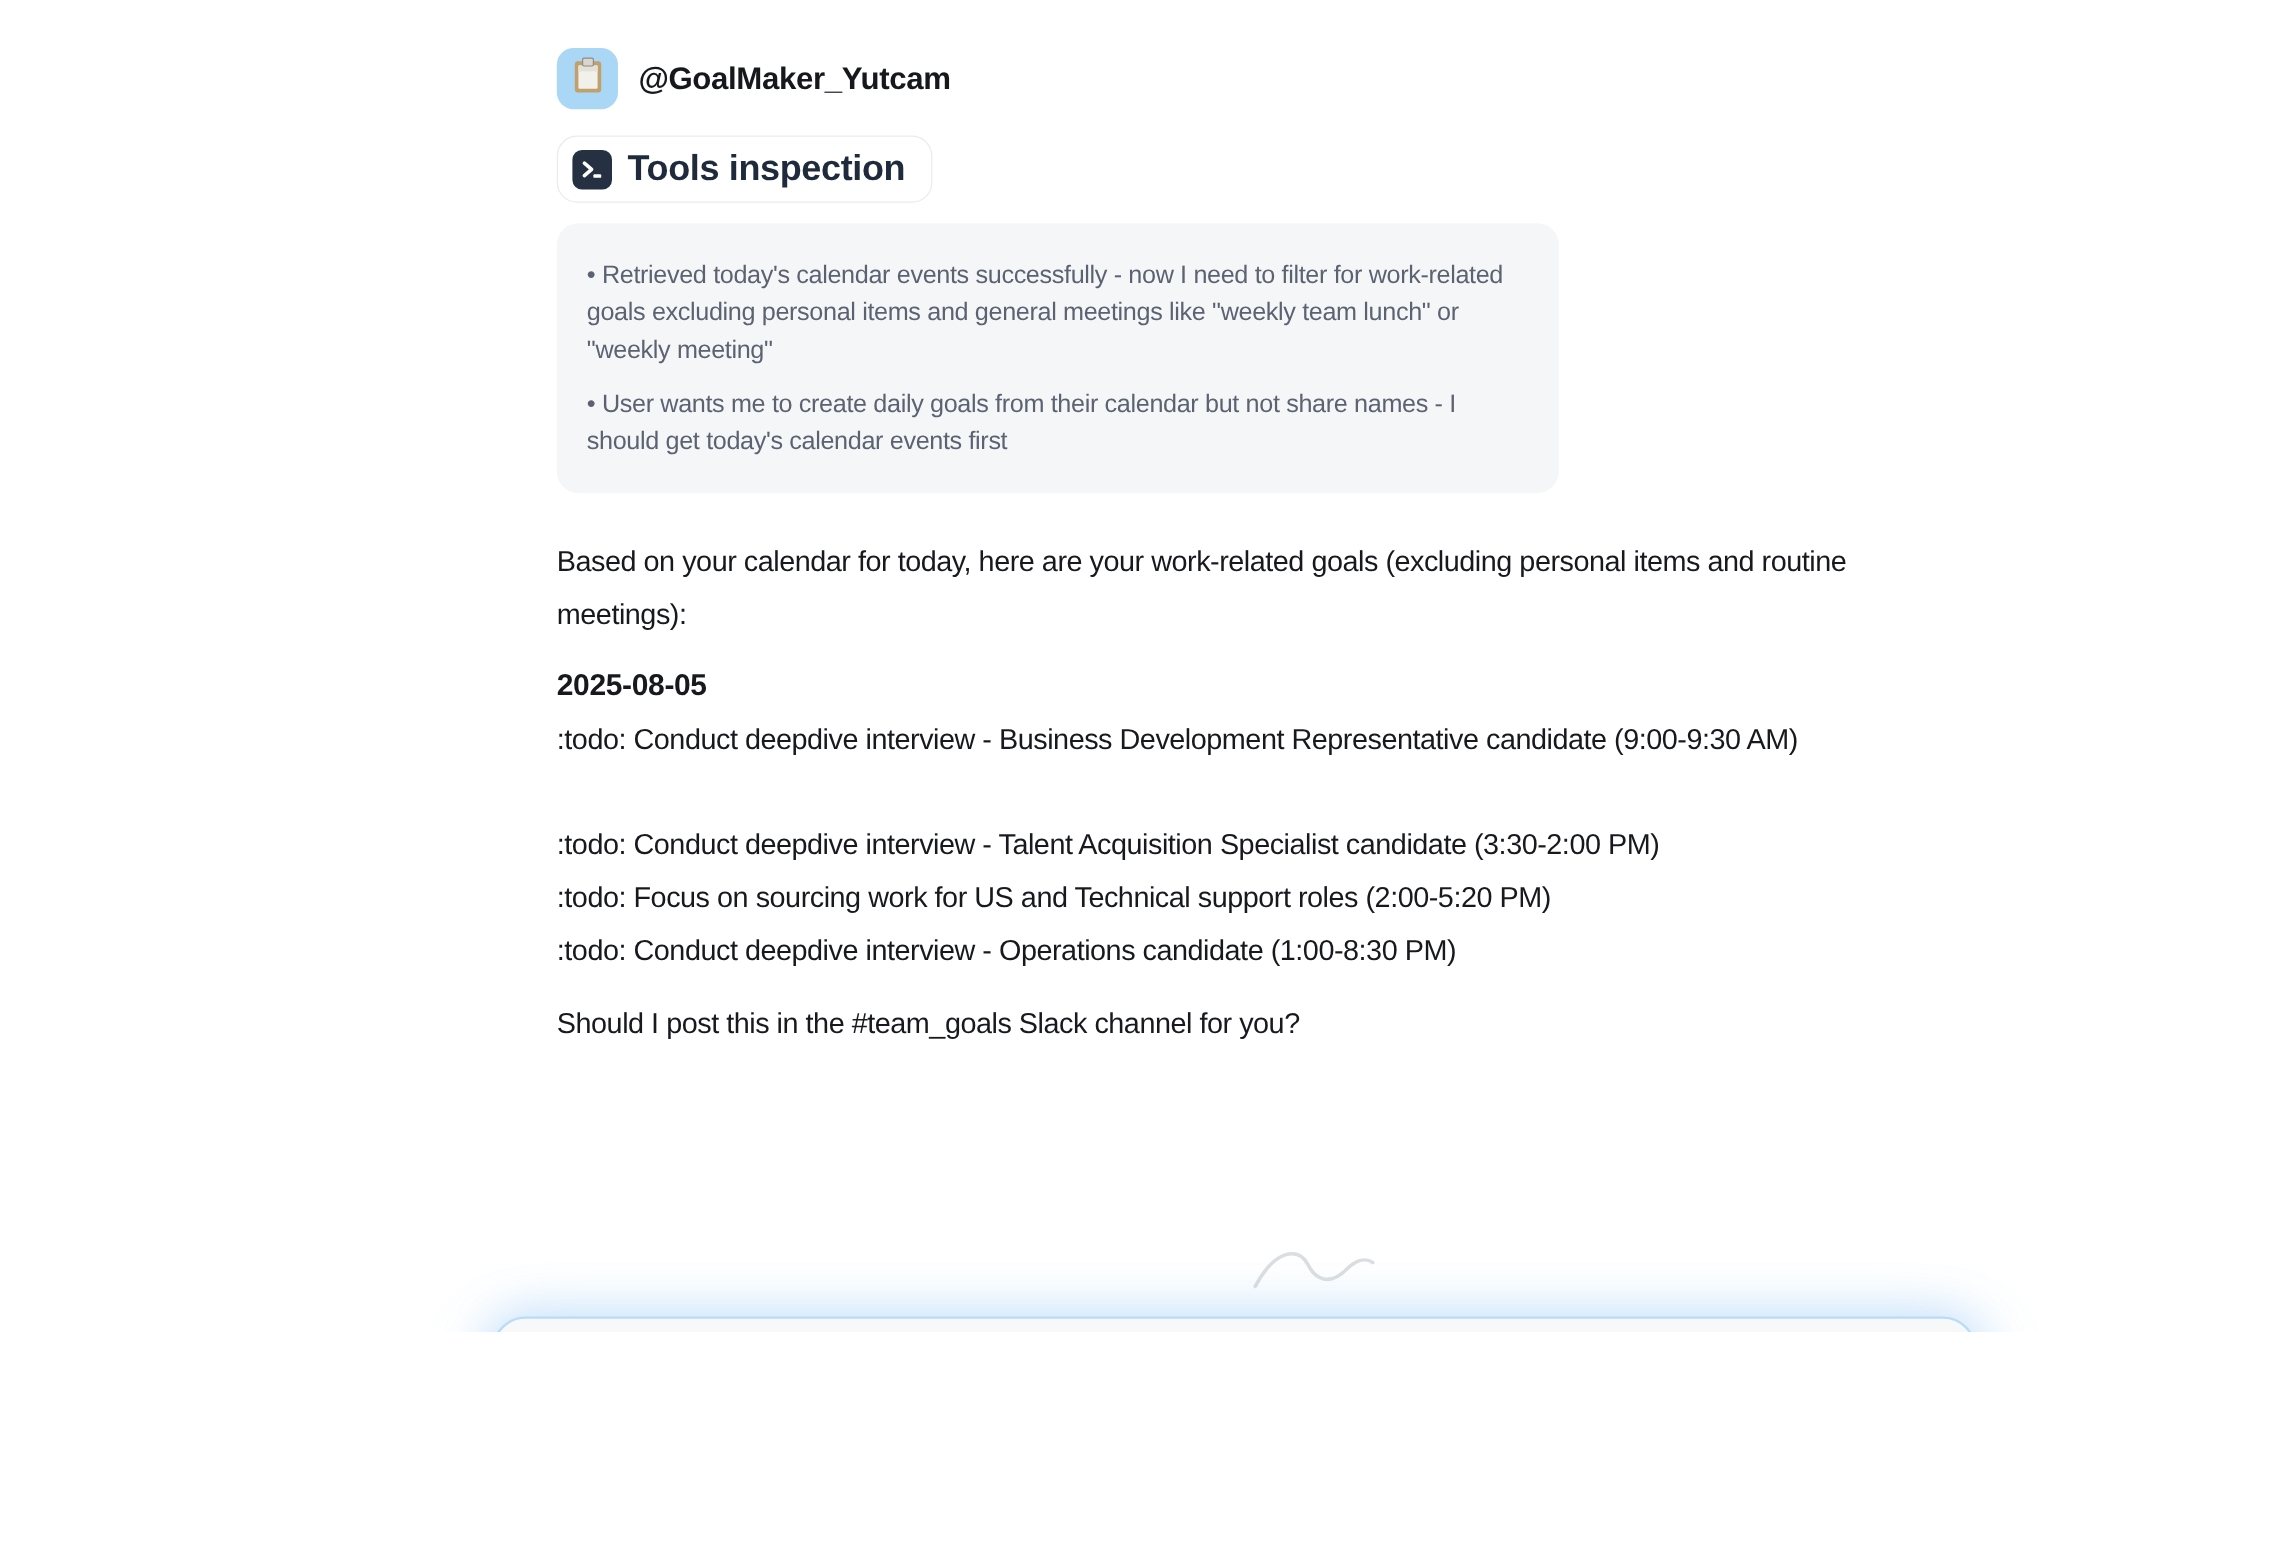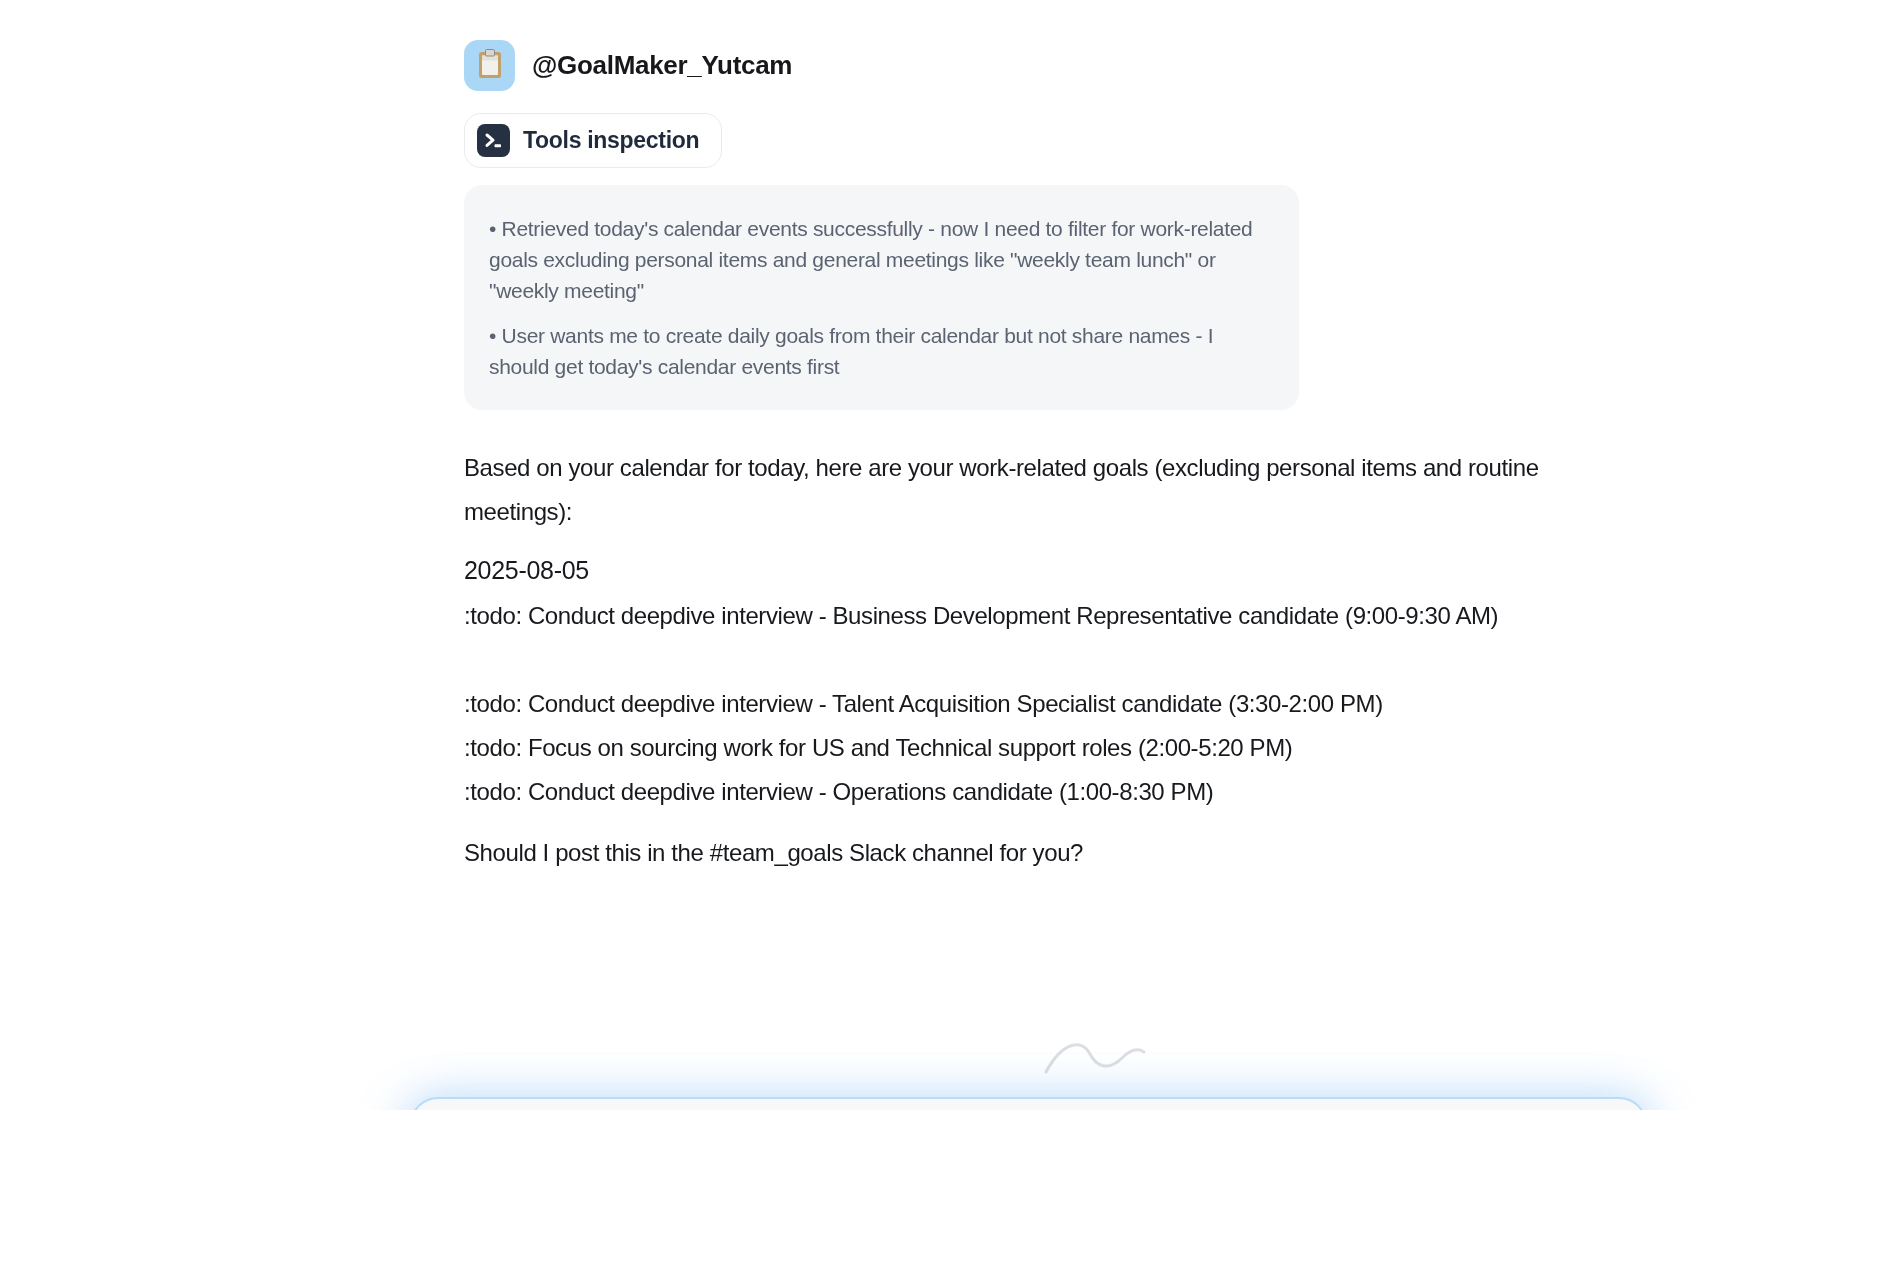--- a/index.html
+++ b/index.html
@@ -10,32 +10,32 @@
   .message-col { position:absolute; left:464px; top:40px; width:1105px; }
 
   .header-row { display:flex; align-items:center; gap:17px; }
   .avatar { width:51px; height:51px; border-radius:14px; background:#aad7f5;
             display:flex; align-items:center; justify-content:center; flex:0 0 auto; }
   .handle { font-size:26px; font-weight:700; color:#16181b; letter-spacing:-0.3px; }
 
   .tools-btn { display:inline-flex; align-items:center; gap:13px; margin-top:22px;
                padding:10px 22px 10px 12px; background:#ffffff; border:1.5px solid #e9ebee;
                border-radius:17px; cursor:pointer; }
-  .tools-btn .tools-label { font-size:23px; font-weight:700; color:#1f2b3d; letter-spacing:-0.3px; }
+  .tools-btn .tools-label { font-size:30px; font-weight:700; color:#1f2b3d; letter-spacing:-0.3px; }
   .term-icon { width:33px; height:33px; border-radius:8px; background:#253143;
                display:flex; align-items:center; justify-content:center; flex:0 0 auto; }
 
   .thinking-box { margin-top:17px; width:835px; background:#f5f6f7; border-radius:18px;
                   padding:28px 25px; }
   .bullet { font-size:21px; line-height:31px; color:#5b6372; letter-spacing:-0.3px; }
   .bullet + .bullet { margin-top:14px; }
 
   .body-text { font-size:24px; line-height:44px; color:#17191d; letter-spacing:-0.4px; }
   .intro { margin-top:36px; }
-  .date-heading { margin-top:19px; font-size:25px; font-weight:400; color:#17191d;
+  .date-heading { margin-top:19px; font-size:25px; font-weight:700; color:#17191d;
                   line-height:34px; letter-spacing:-0.3px; }
   .todo-group-1 { margin-top:7px; }
   .group-spacer { height:44px; }
   .question { margin-top:17px; }
 
   .squiggle { position:absolute; left:1040px; top:1032px; opacity:.85; }
 
   .glow { position:absolute; left:180px; top:1140px; width:1640px; height:146px;
           background:radial-gradient(ellipse at 14% 95%, rgba(160,203,247,0.55), rgba(160,203,247,0) 62%),
                      radial-gradient(ellipse at 70% 120%, rgba(186,218,249,0.45), rgba(186,218,249,0) 65%);

